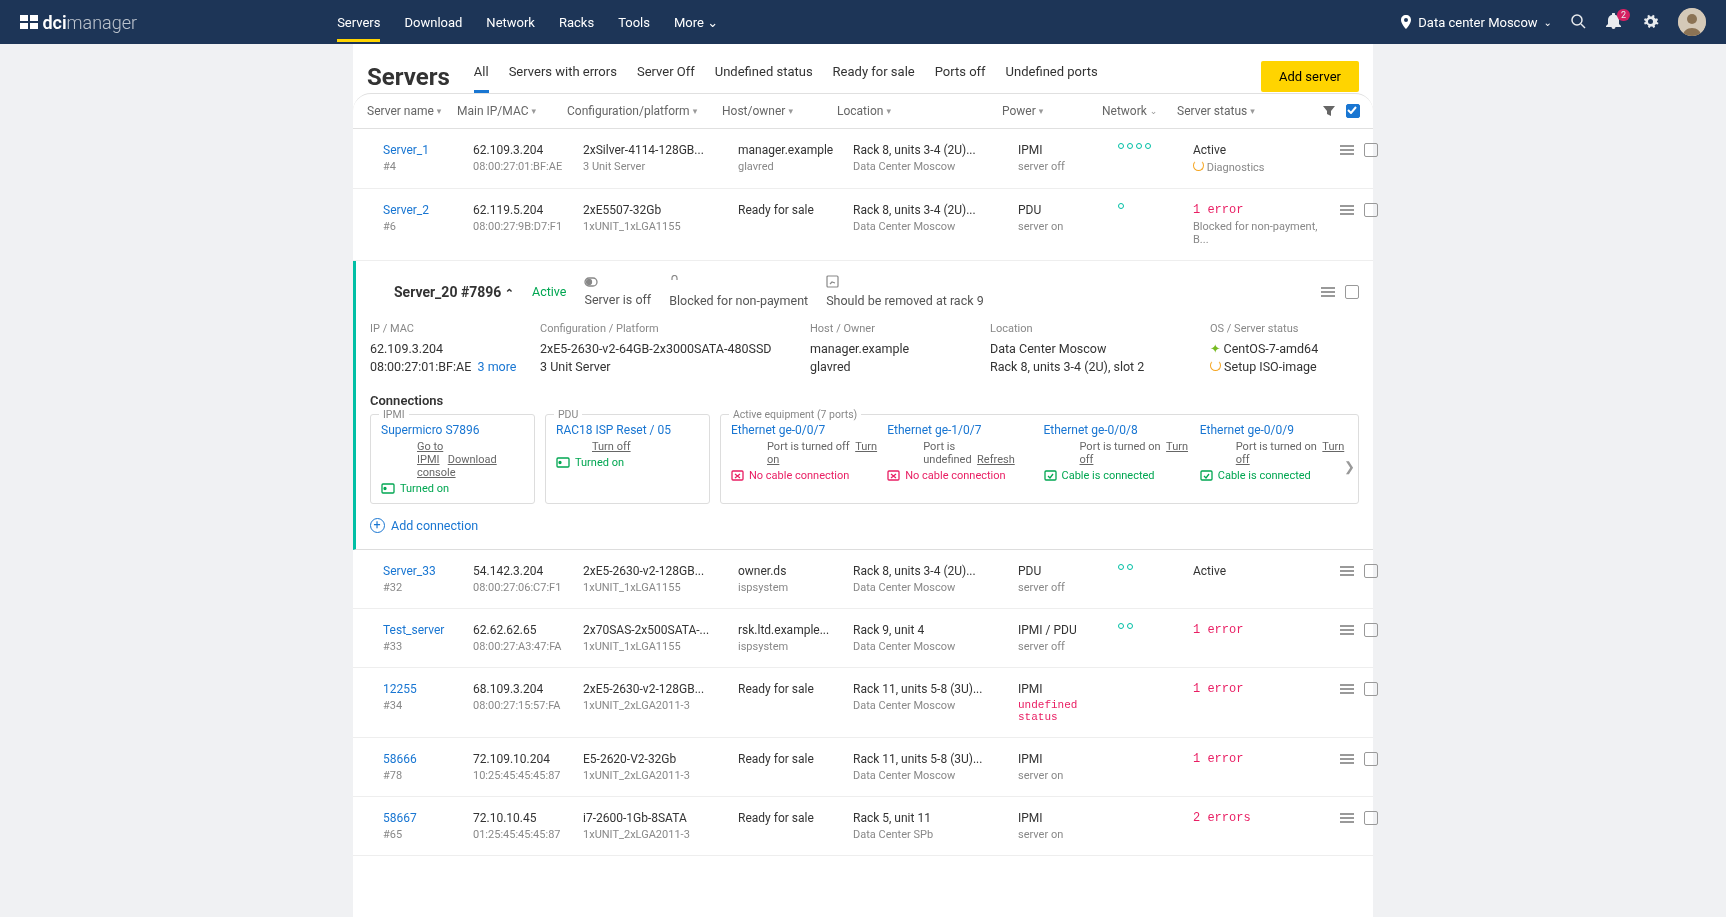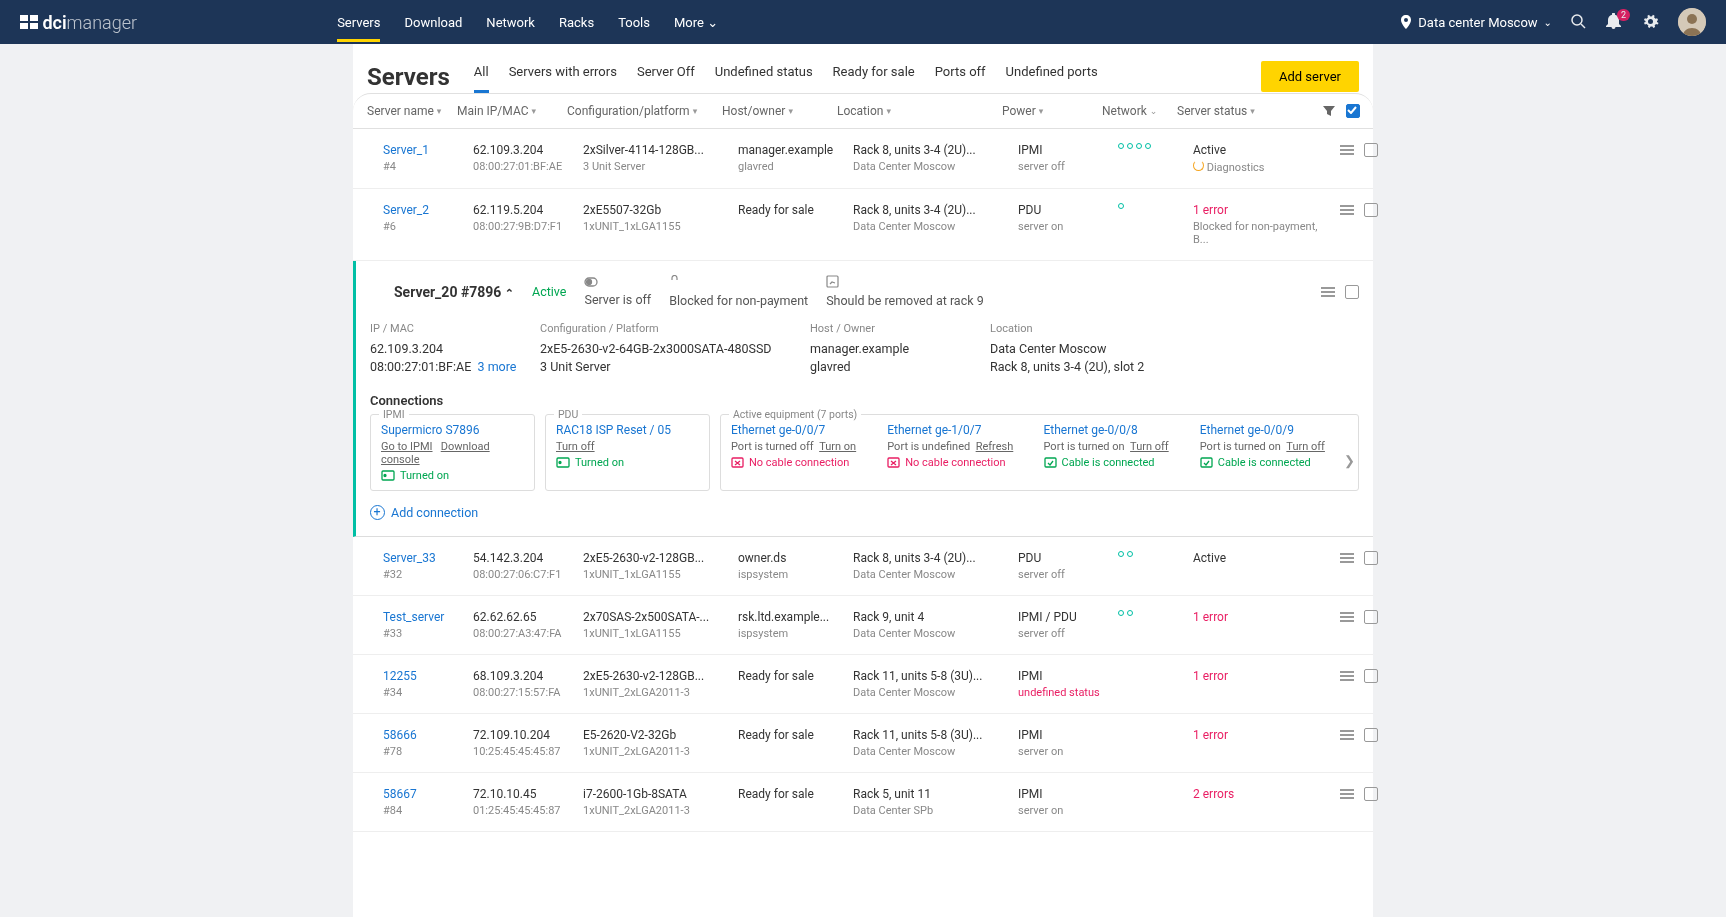--- a/index.html
+++ b/index.html
@@ -33,42 +33,42 @@
 .tbl-head { color:#666; border-bottom:1px solid #e0e0e0; }
 .tbl-head span { display:flex; align-items:center; gap:3px; }
 .row { border-bottom:1px solid #eee; padding-top:14px; padding-bottom:14px;padding-left:30px; }
 .cell-main { color:#1976d2; cursor:pointer; }
 .cell-sub { color:#888; font-size:11px; margin-top:3px; }
 .row-actions { display:flex; gap:10px; justify-content:flex-end; align-items:center; }
 .menu-icon { display:flex; flex-direction:column; gap:2px; cursor:pointer;}
 .menu-icon span{ width:14px; height:2px; background:#999;}
 .chk { width:14px; height:14px; border:1.5px solid #999; border-radius:2px; cursor:pointer;}
 .chk.checked{background:#1976d2;border-color:#1976d2;}
-.err { color:#e91e63; }
+.err { color:#e91e63;font-family:Liberation Mono, monospace; }
 .dots { display:flex; gap:3px;}
 .dot { width:6px; height:6px; border-radius:50%; border:1.5px solid #00bfa5;}
 
 
 .expanded { border-left:3px solid #00bfa5; padding:14px 14px 16px; border-bottom:1px solid #ddd;}
 .exp-head { display:flex; align-items:center; gap:18px; margin-bottom:14px;margin-left:24px;}
 .exp-title { font-weight:700; font-size:14px;}
 .status-active { color:#00a651; font-size:12.5px;}
 .status-chip { color:#555; font-size:12.5px; display:flex; align-items:flex-start; gap:5px;flex-direction:column;}
 .exp-grid { display:grid; grid-template-columns: 160px 260px 170px 210px 180px; gap:10px; margin-bottom:16px;}
 .exp-lbl { color:#888; font-size:11px; margin-bottom:6px;}
 .exp-val { font-size:12.5px; margin-bottom:3px;}
 .link { color:#1976d2; cursor:pointer;}
 .conn-title { font-weight:600; font-size:13px; margin-bottom:6px;}
 .conn-row { display:flex; gap:10px; align-items:stretch;}
 .conn-card { border:1px solid #ddd; border-radius:3px; padding:8px 10px; font-size:11.5px; position:relative;}
 .conn-card.w1{width:165px;}
 .conn-card.w2{flex:1; display:grid; grid-template-columns:repeat(4,1fr); gap:8px;}
 .conn-card-lbl { position:absolute; top:-7px; left:8px; background:#fff; padding:0 4px; color:#888; font-size:10.5px;}
 .conn-name { color:#1976d2; margin-bottom:3px; font-size:12px;}
-.conn-sub { color:#666; font-size:11px; margin-bottom:3px;}
+.conn-sub { color:#666; font-size:11px; margin-bottom:3px;margin-left:36px;}
 .conn-sub u{color:#666;}
 .conn-status { display:flex; align-items:center; gap:5px; font-size:11px;}
 .st-red{color:#e91e63;} .st-green{color:#00a651;}
 .add-conn { color:#1976d2; margin-top:14px; cursor:pointer; display:flex; align-items:center; gap:6px; font-size:12.5px;}
 .plus-circle{width:15px;height:15px;border:1.5px solid #1976d2;border-radius:50%;position:relative;}
 .plus-circle::before{content:"+";position:absolute;left:2.5px;top:-2px;color:#1976d2;}
 .chev-next{position:absolute;right:4px;top:50%;color:#999;cursor:pointer;}
 .spinner{display:inline-block;width:11px;height:11px;border:1.5px solid #f5a623;border-top-color:transparent;border-radius:50%;}
 .tri{font-size:9px;color:#999;}
 svg{display:block;}
@@ -303,20 +303,25 @@
         <div>
             <div class="exp-lbl">Host / Owner</div>
             <div class="exp-val">manager.example</div>
             <div class="exp-val">glavred</div>
           </div>
         <div>
             <div class="exp-lbl">Location</div>
             <div class="exp-val">Data Center Moscow</div>
             <div class="exp-val">Rack 8, units 3-4 (2U), slot 2</div>
           </div>
+        <div>
+            <div class="exp-lbl">OS / Server status</div>
+            <div class="exp-val"><span style="color:#7b2">✦</span> <span>CentOS-7-amd64</span></div>
+            <div class="exp-val"><span class="spinner"></span> <span>Setup ISO-image</span></div>
+          </div>
       </div>
       <div class="conn-title">Connections</div>
       <div class="conn-row" style="position:relative">
         <div class="conn-card w1">
           <span class="conn-card-lbl">IPMI</span>
           <div class="conn-name">Supermicro S7896</div>
           <div class="conn-sub"><u>Go to IPMI</u>&nbsp;&nbsp;&nbsp;<u>Download console</u></div>
           <div class="conn-status st-green">
               <svg width="14" height="11" viewBox="0 0 14 11" fill="none" stroke="#00a651" stroke-width="1.3">
                 <rect x="1" y="1" width="12" height="9" rx="1"></rect>
@@ -551,21 +556,21 @@
               <span></span>
               <span></span>
               <span></span>
             </div>
             <div class="chk"></div>
           </div>
         </div>
         <div class="row">
           <div>
             <div class="cell-main">58667</div>
-            <div class="cell-sub">#84</div>
+            <div class="cell-sub">#65</div>
           </div>
           <div>
             <div>72.10.10.45</div>
             <div class="cell-sub">01:25:45:45:45:87</div>
           </div>
           <div>
             <div>i7-2600-1Gb-8SATA</div>
             <div class="cell-sub">1xUNIT_2xLGA2011-3</div>
           </div>
           <div>

